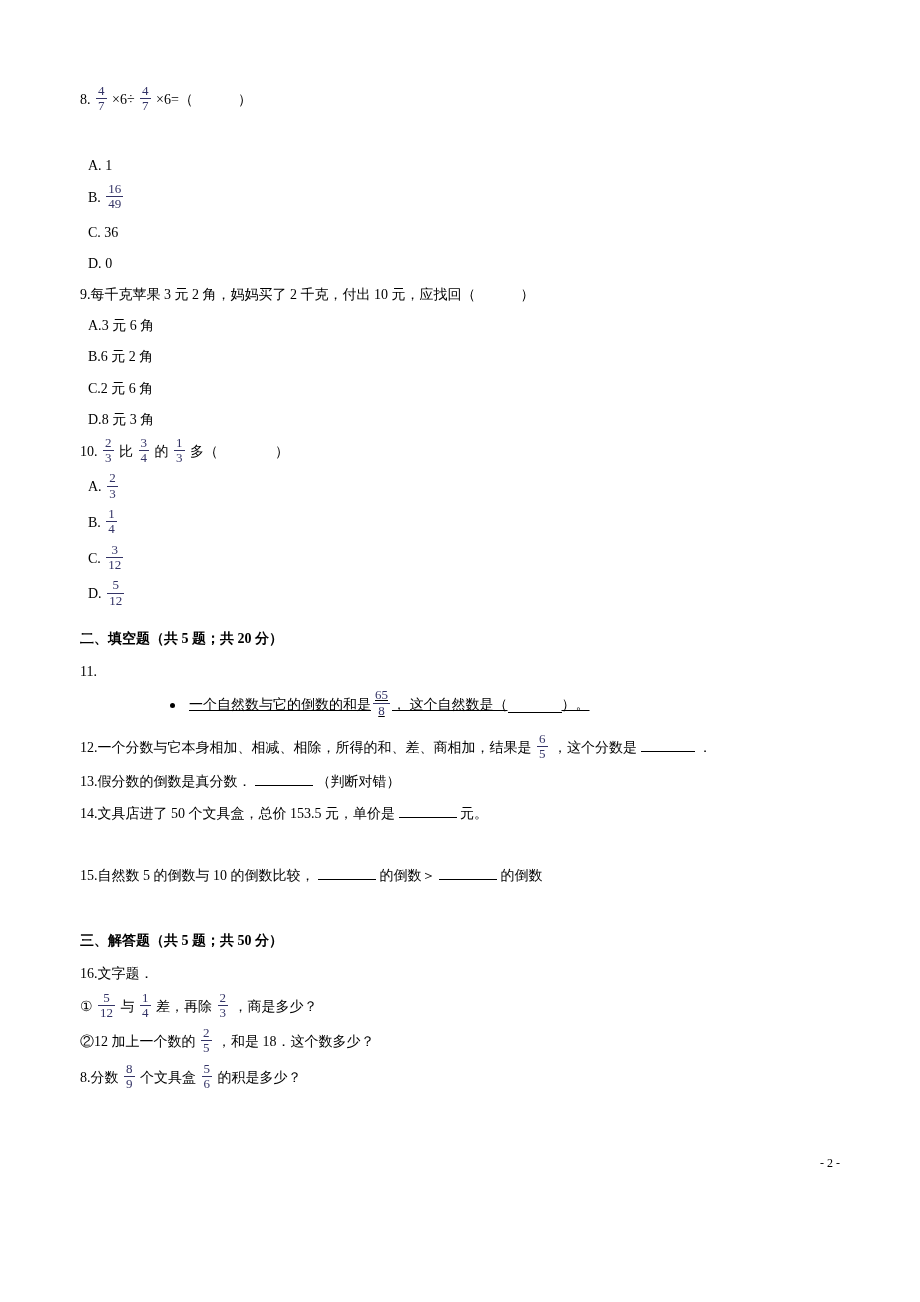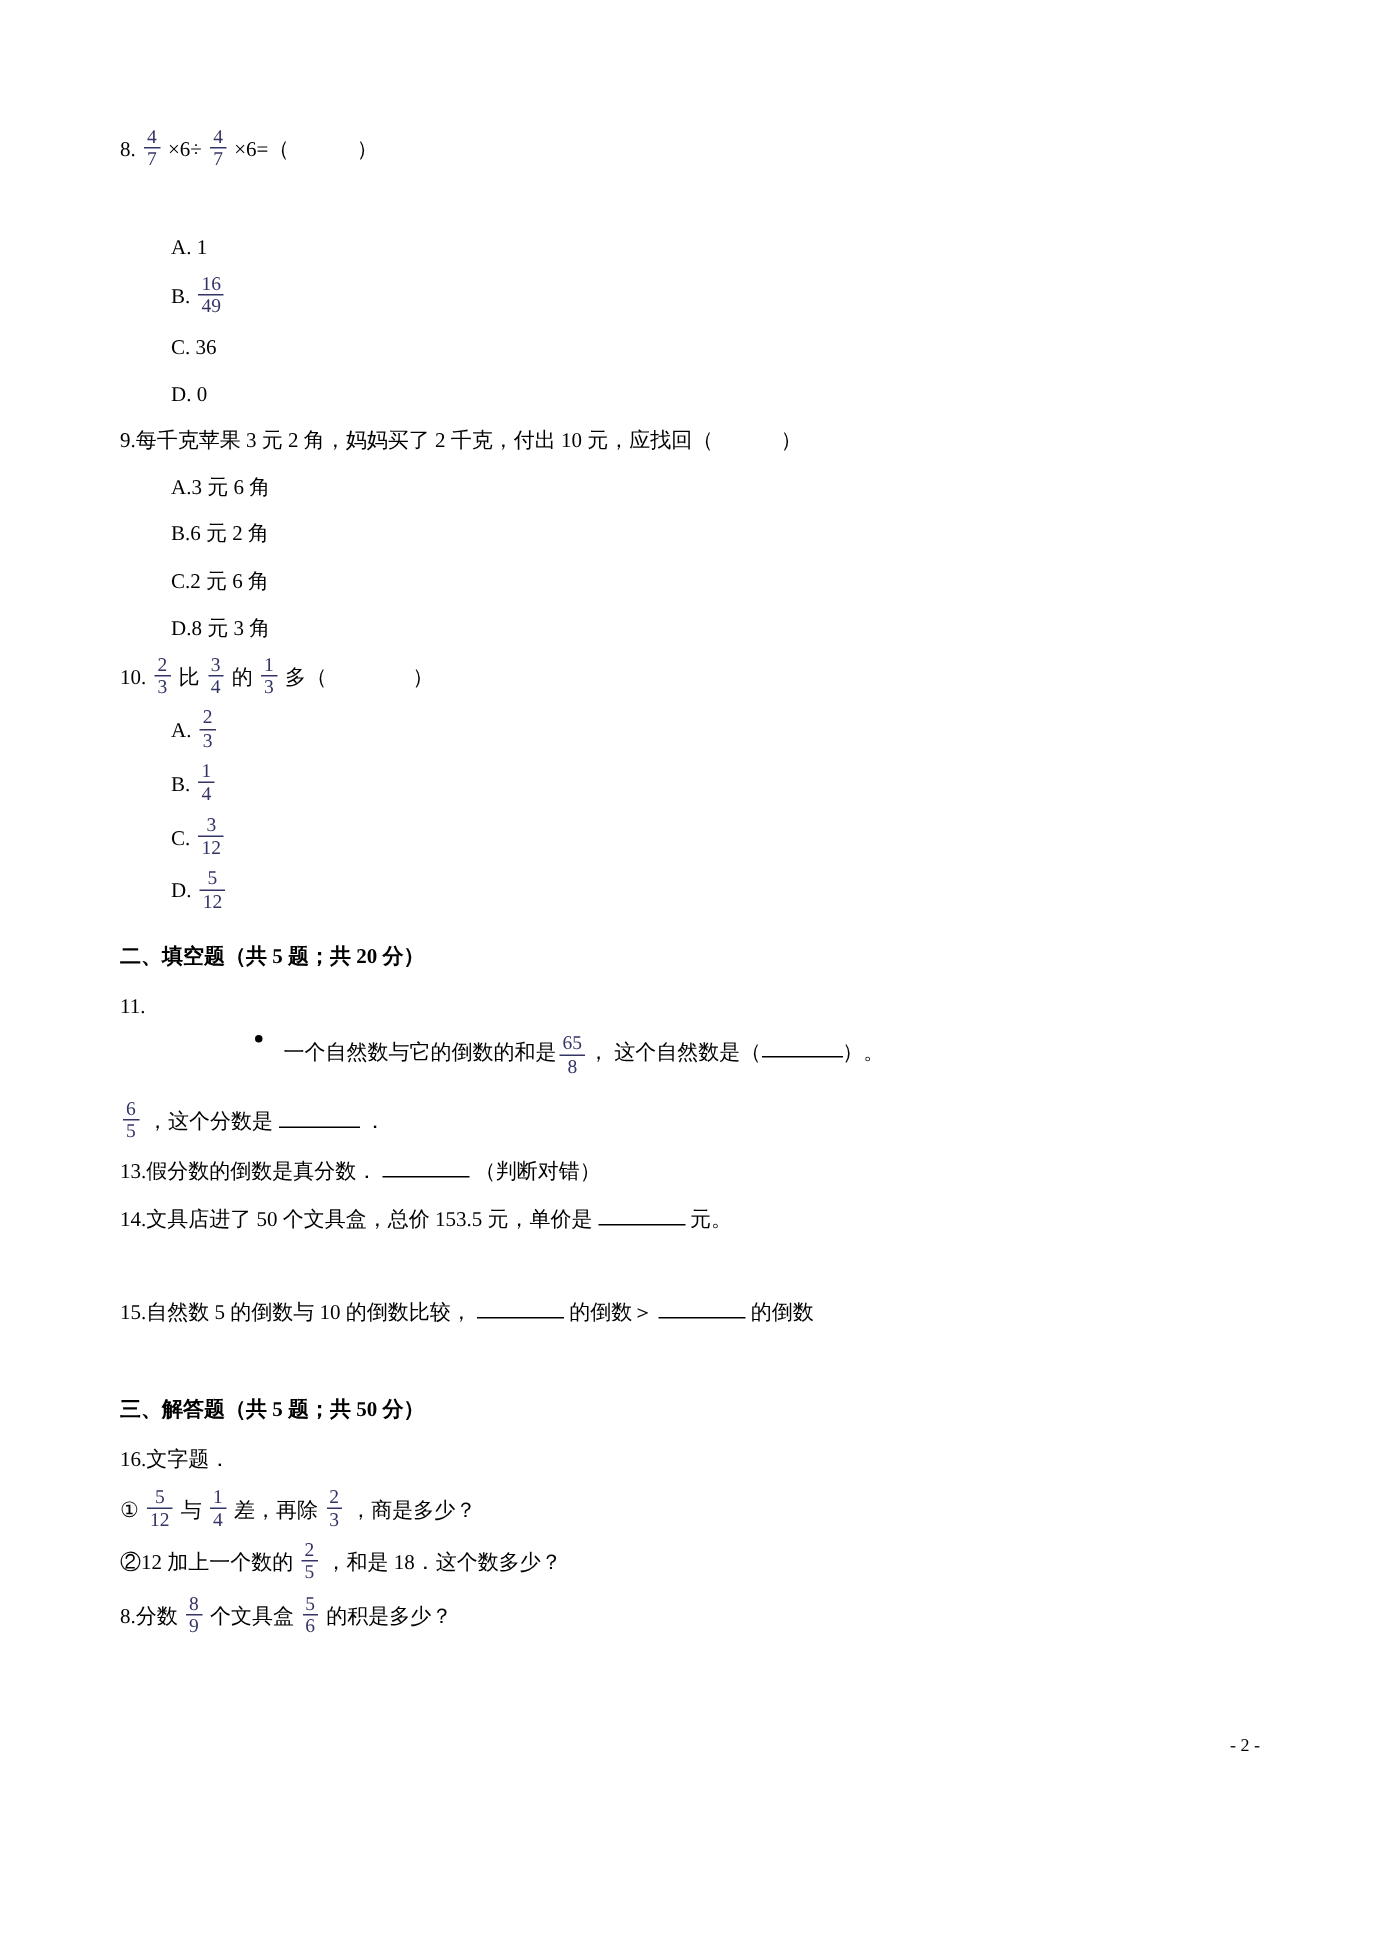--- a/index.html
+++ b/index.html
@@ -6,36 +6,36 @@
       font-family: "宋体", SimSun, serif;
       font-size: 14px;
       color: #000;
       width: 920px;
       margin: 0;
       padding: 80px 80px 40px 80px;
       box-sizing: border-box;
       line-height: 1.8;
     }
     .q { margin: 6px 0; }
-    .q-indent { margin-left: 34px; }
+    .q-indent { margin-left: 8px; }
     .frac {
       display: inline-block;
       vertical-align: middle;
       text-align: center;
       font-size: 13px;
       line-height: 1.1;
       color: #336;
       margin: 0 2px;
       position: relative;
       top: -2px;
     }
     .frac .num { display: block; padding: 0 2px; }
     .frac .den { display: block; border-top: 1px solid #336; padding: 0 2px; }
     .section-h { font-weight: bold; margin-top: 16px; margin-bottom: 8px; }
-    .bullet-row { display:flex; align-items:flex-start; }
+    .bullet-row { display:flex; align-items:center;text-decoration:underline; }
     .bullet-dot {
       display:inline-block; width:5px; height:5px; background:#000; border-radius:50%;
       margin-right: 14px;
     }
     .gap { display:inline-block; min-width:38px; }
     .blank { display:inline-block; border-bottom:1px solid #000; min-width:54px; height:1em; vertical-align:baseline; }
     .blank-wide { min-width:58px; }
     .footer { text-align:right; margin-top:60px; font-size:12px; }
     ul.li-list { list-style:none; padding-left: 90px; margin:6px 0; }
     .circled { display:inline-block; font-size:14px; }
@@ -145,20 +145,21 @@
         <span class="den">8</span>
       </span>
     <span>， 这个自然数是（</span>
     <span class="blank"></span>
     <span>）。</span>
   </li>
 </ul>
 
 
 <div class="q" style="margin-top:14px;">
+  <span>12.一个分数与它本身相加、相减、相除，所得的和、差、商相加，结果是</span>
   <span class="frac"><span class="num">6</span><span class="den">5</span></span>
   <span>，这个分数是</span>
   <span class="blank"></span>
   <span>．</span>
 </div>
 
 
 <div class="q">
   <span>13.假分数的倒数是真分数．</span>
   <span class="blank blank-wide"></span>

